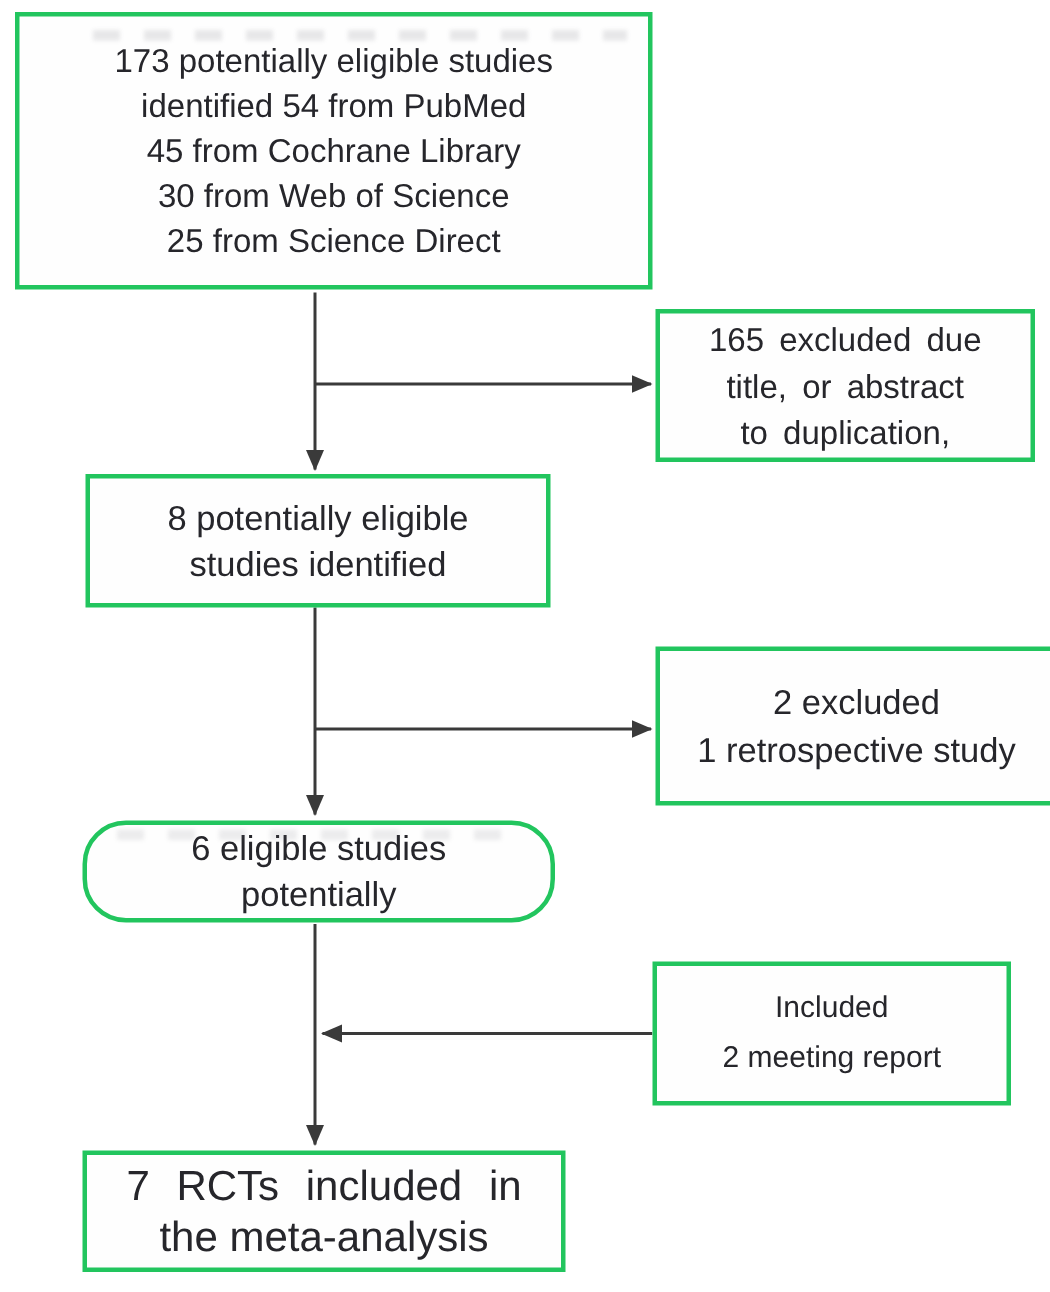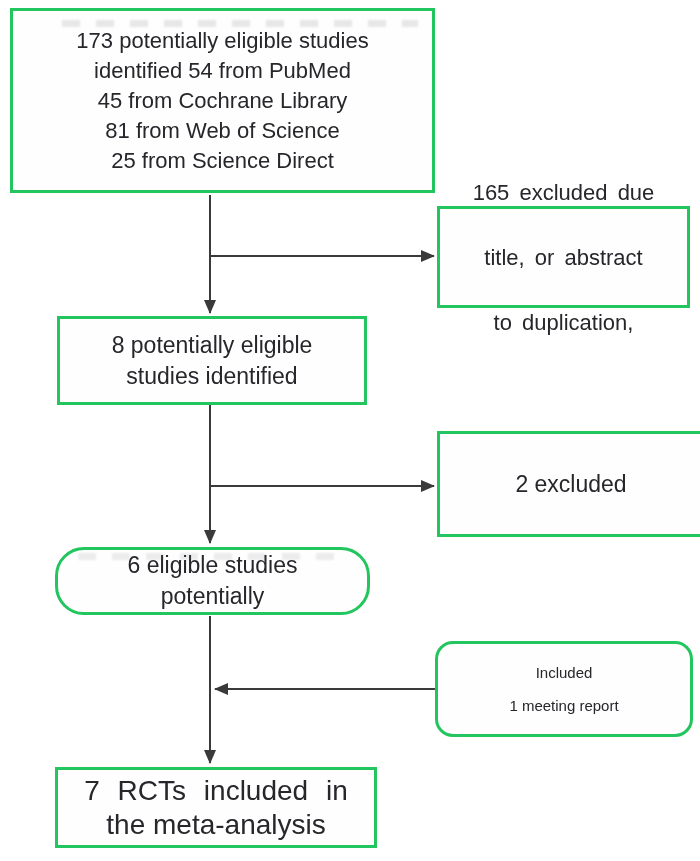--- a/index.html
+++ b/index.html
@@ -19,25 +19,25 @@
     display: flex;
     flex-direction: column;
     justify-content: center;
     align-items: center;
     text-align: center;
     box-sizing: border-box;
   }
   .box .line { display: block; white-space: nowrap; }
 
   .box-identified        { left: 10px;  top: 8px;   width: 425px; height: 185px; font-size: 22px; line-height: 30px; }
-  .box-excluded-screen   { left: 437px; top: 206px; width: 253px; height: 102px; font-size: 22px; line-height: 31px; word-spacing: 4px; gap: 34px; }
+  .box-excluded-screen   { left: 437px; top: 206px; width: 253px; height: 102px; font-size: 22px; line-height: 31px; word-spacing: 4px; }
   .box-eligible-8        { left: 57px;  top: 316px; width: 310px; height: 89px;  font-size: 23px; line-height: 31px; }
   .box-excluded-fulltext { left: 437px; top: 431px; width: 268px; height: 106px; font-size: 23px; line-height: 32px; }
   .box-eligible-6        { left: 55px;  top: 547px; width: 315px; height: 68px;  font-size: 23px; line-height: 31px; border-radius: 29px; }
-  .box-included-meeting  { left: 435px; top: 641px; width: 258px; height: 96px;  font-size: 15px; line-height: 33px; border-radius: 18px; }
+  .box-included-meeting  { left: 435px; top: 641px; width: 239px; height: 96px;  font-size: 20px; line-height: 33px; }
   .box-final             { left: 55px;  top: 767px; width: 322px; height: 81px;  font-size: 28px; line-height: 34px; }
   .wide-words            { word-spacing: 10px; }
 
   svg.connectors {
     position: absolute;
     left: 0; top: 0;
     width: 700px; height: 861px;
     pointer-events: none;
   }
   svg.connectors line { stroke: #3a3a3a; stroke-width: 2; }
@@ -78,47 +78,48 @@
 
     <line x1="210" y1="616" x2="210" y2="763" marker-end="url(#arr)"></line>
 
     <line x1="435" y1="689" x2="215" y2="689" marker-end="url(#arr)"></line>
   </svg>
 
   <div class="box box-identified">
     <span class="line">173 potentially eligible studies</span>
     <span class="line">identified 54 from PubMed</span>
     <span class="line">45 from Cochrane Library</span>
-    <span class="line">81 from Web of Science</span>
+    <span class="line">30 from Web of Science</span>
     <span class="line">25 from Science Direct</span>
   </div>
 
   <div class="box box-excluded-screen">
     <span class="line">165 excluded due</span>
     <span class="line">title, or abstract</span>
     <span class="line">to duplication,</span>
   </div>
 
   <div class="box box-eligible-8">
     <span class="line">8 potentially eligible</span>
     <span class="line">studies identified</span>
   </div>
 
   <div class="box box-excluded-fulltext">
     <span class="line">2 excluded</span>
+    <span class="line">1 retrospective study</span>
   </div>
 
   <div class="box box-eligible-6">
     <span class="line">6 eligible studies</span>
     <span class="line">potentially</span>
   </div>
 
   <div class="box box-included-meeting">
     <span class="line">Included</span>
-    <span class="line">1 meeting report</span>
+    <span class="line">2 meeting report</span>
   </div>
 
   <div class="box box-final">
     <span class="line wide-words">7 RCTs included in</span>
     <span class="line">the meta-analysis</span>
   </div>
 
   <div class="artifact artifact-top"></div>
   <div class="artifact artifact-middle"></div>
 

